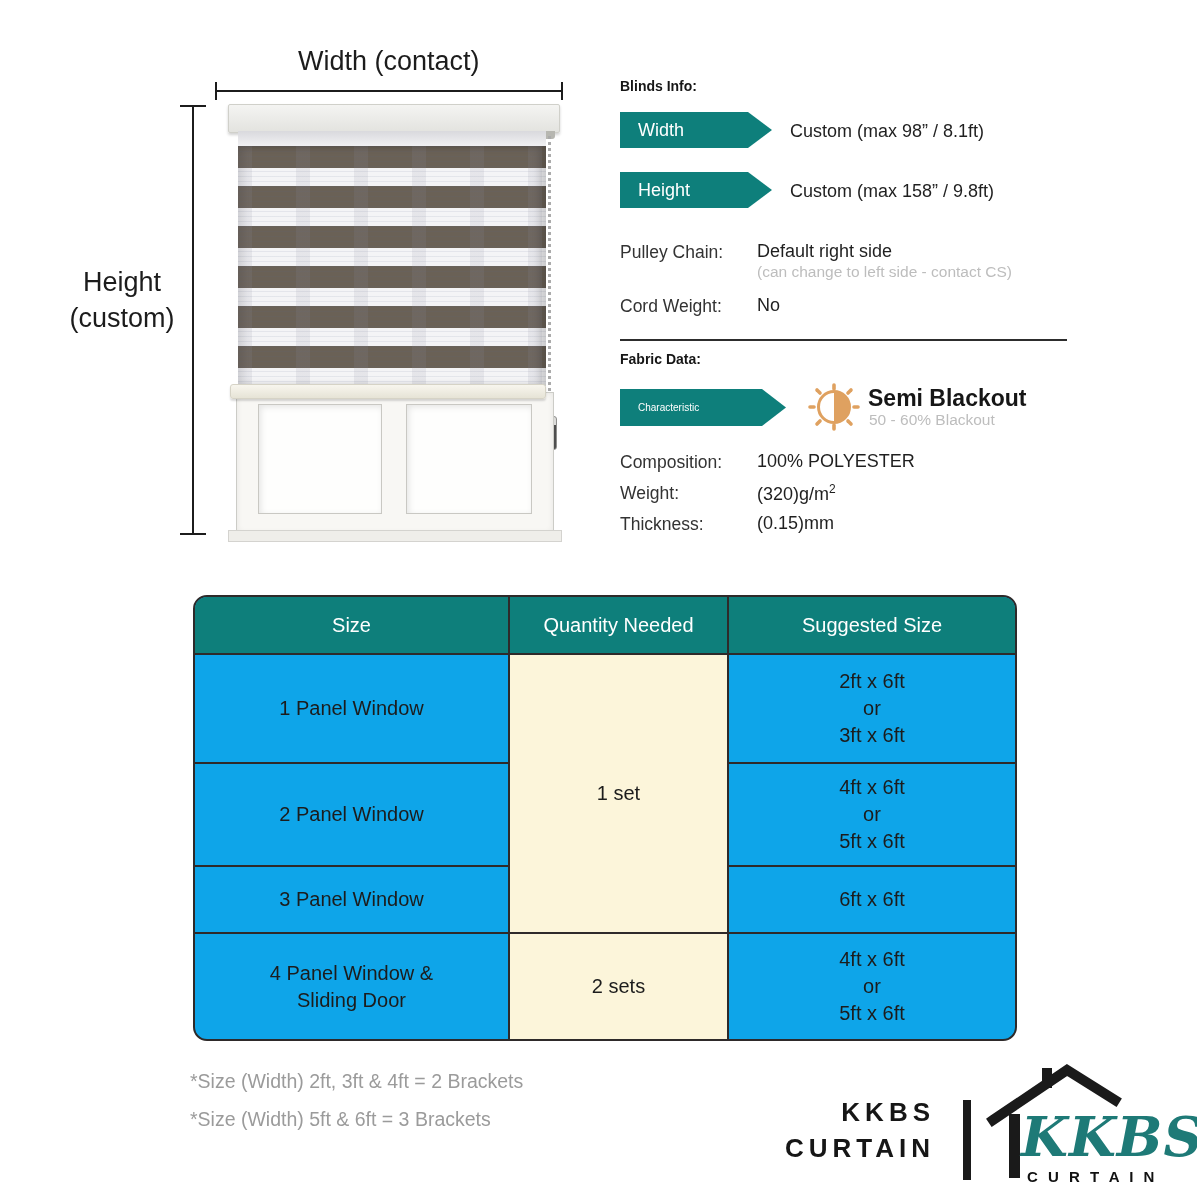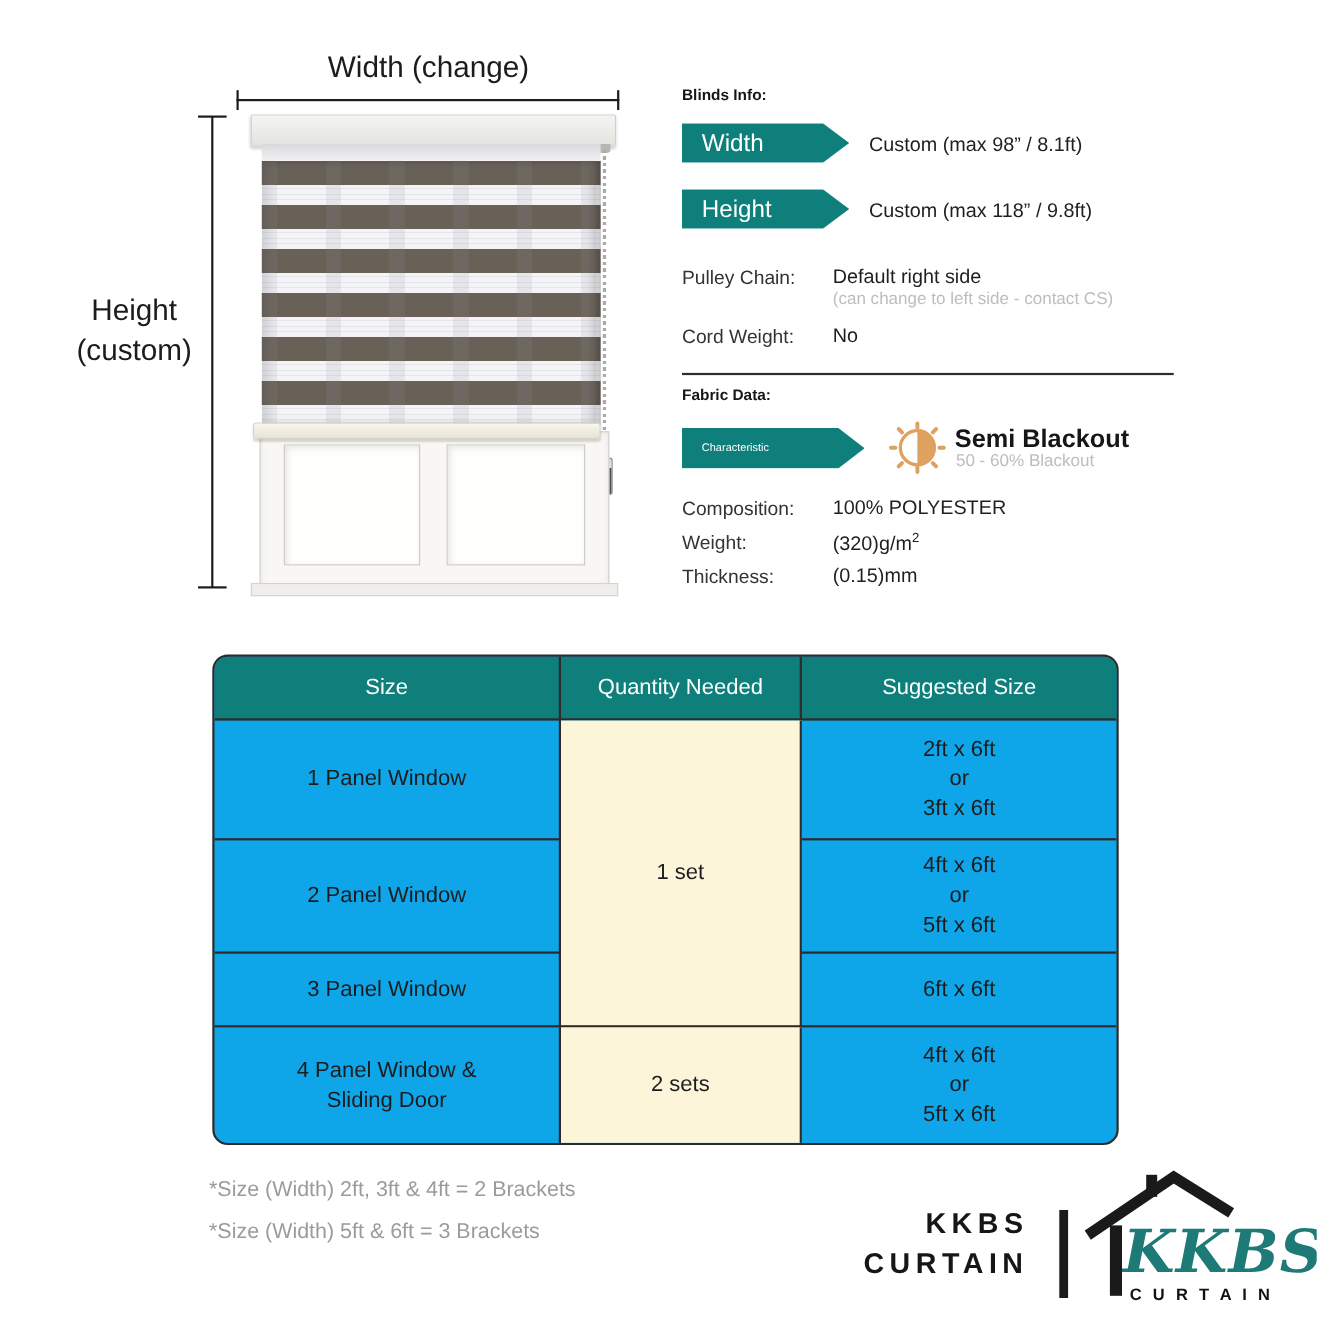--- a/index.html
+++ b/index.html
@@ -53,21 +53,21 @@
     background:linear-gradient(#dcdcda 0 8px, #4e4e4e 8px);
     border-radius:3px;border:1px solid #8e8e8c;
   }
 
   
   .section-title{font-size:14px;font-weight:bold;color:#161616;}
   .tag-arrow{
     background:#0E7F7B;color:#ffffff;
     clip-path:polygon(0 0, calc(100% - 24px) 0, 100% 50%, calc(100% - 24px) 100%, 0 100%);
     display:flex;align-items:center;padding-left:18px;box-sizing:border-box;
-    font-size:22px;
+    font-size:18px;
   }
   .info-label{font-size:17.5px;color:#333333;}
   .info-value{font-size:18px;color:#1f1f1f;}
   .info-note{font-size:15.5px;color:#bdbdbd;}
   .divider{height:2px;background:#2d2d2d;}
   .char-value{font-size:23px;font-weight:bold;color:#161616;}
 
   
   .size-table{
     left:193px;top:595px;width:824px;height:446px;
@@ -95,21 +95,21 @@
     font-size:26px;font-weight:bold;color:#161616;letter-spacing:5px;
     text-align:right;line-height:36px;
   }
   .logo-divider{background:#1a1a1a;}
 </style>
 </head>
 <body>
 
 <div id="canvas">
 
-  <div class="abs dim-label" style="left:298px;top:46px;">Width (change)</div>
+  <div class="abs dim-label" style="left:298px;top:46px;">Width (contact)</div>
   <div class="abs dim-line-h" style="left:215px;top:90px;width:348px;"></div>
   <div class="abs tick-v" style="left:215px;top:82px;"></div>
   <div class="abs tick-v" style="left:561px;top:82px;"></div>
 
   <div class="abs dim-label" style="left:48px;top:264px;width:148px;text-align:center;white-space:pre-line;line-height:36px;">Height
 (custom)</div>
   <div class="abs dim-line-v" style="left:192px;top:106px;height:428px;"></div>
   <div class="abs tick-h" style="left:180px;top:105px;"></div>
   <div class="abs tick-h" style="left:180px;top:533px;"></div>
 
@@ -129,21 +129,21 @@
   <div class="abs section-title" style="left:620px;top:78px;">Blinds Info:</div>
 
   <div class="abs tag-arrow" style="left:620px;top:112px;width:152px;height:36px;">
     <span>Width</span>
   </div>
   <div class="abs info-value" style="left:790px;top:121px;">Custom (max 98” / 8.1ft)</div>
 
   <div class="abs tag-arrow" style="left:620px;top:172px;width:152px;height:36px;">
     <span>Height</span>
   </div>
-  <div class="abs info-value" style="left:790px;top:181px;">Custom (max 118” / 9.8ft)</div>
+  <div class="abs info-value" style="left:790px;top:181px;">Custom (max 158” / 9.8ft)</div>
 
   <div class="abs info-label" style="left:620px;top:242px;">Pulley Chain:</div>
   <div class="abs info-value" style="left:757px;top:241px;">Default right side</div>
   <div class="abs info-note" style="left:757px;top:263px;">(can change to left side - contact CS)</div>
 
   <div class="abs info-label" style="left:620px;top:296px;">Cord Weight:</div>
   <div class="abs info-value" style="left:757px;top:295px;">No</div>
 
   <div class="abs divider" style="left:620px;top:339px;width:447px;"></div>
 

